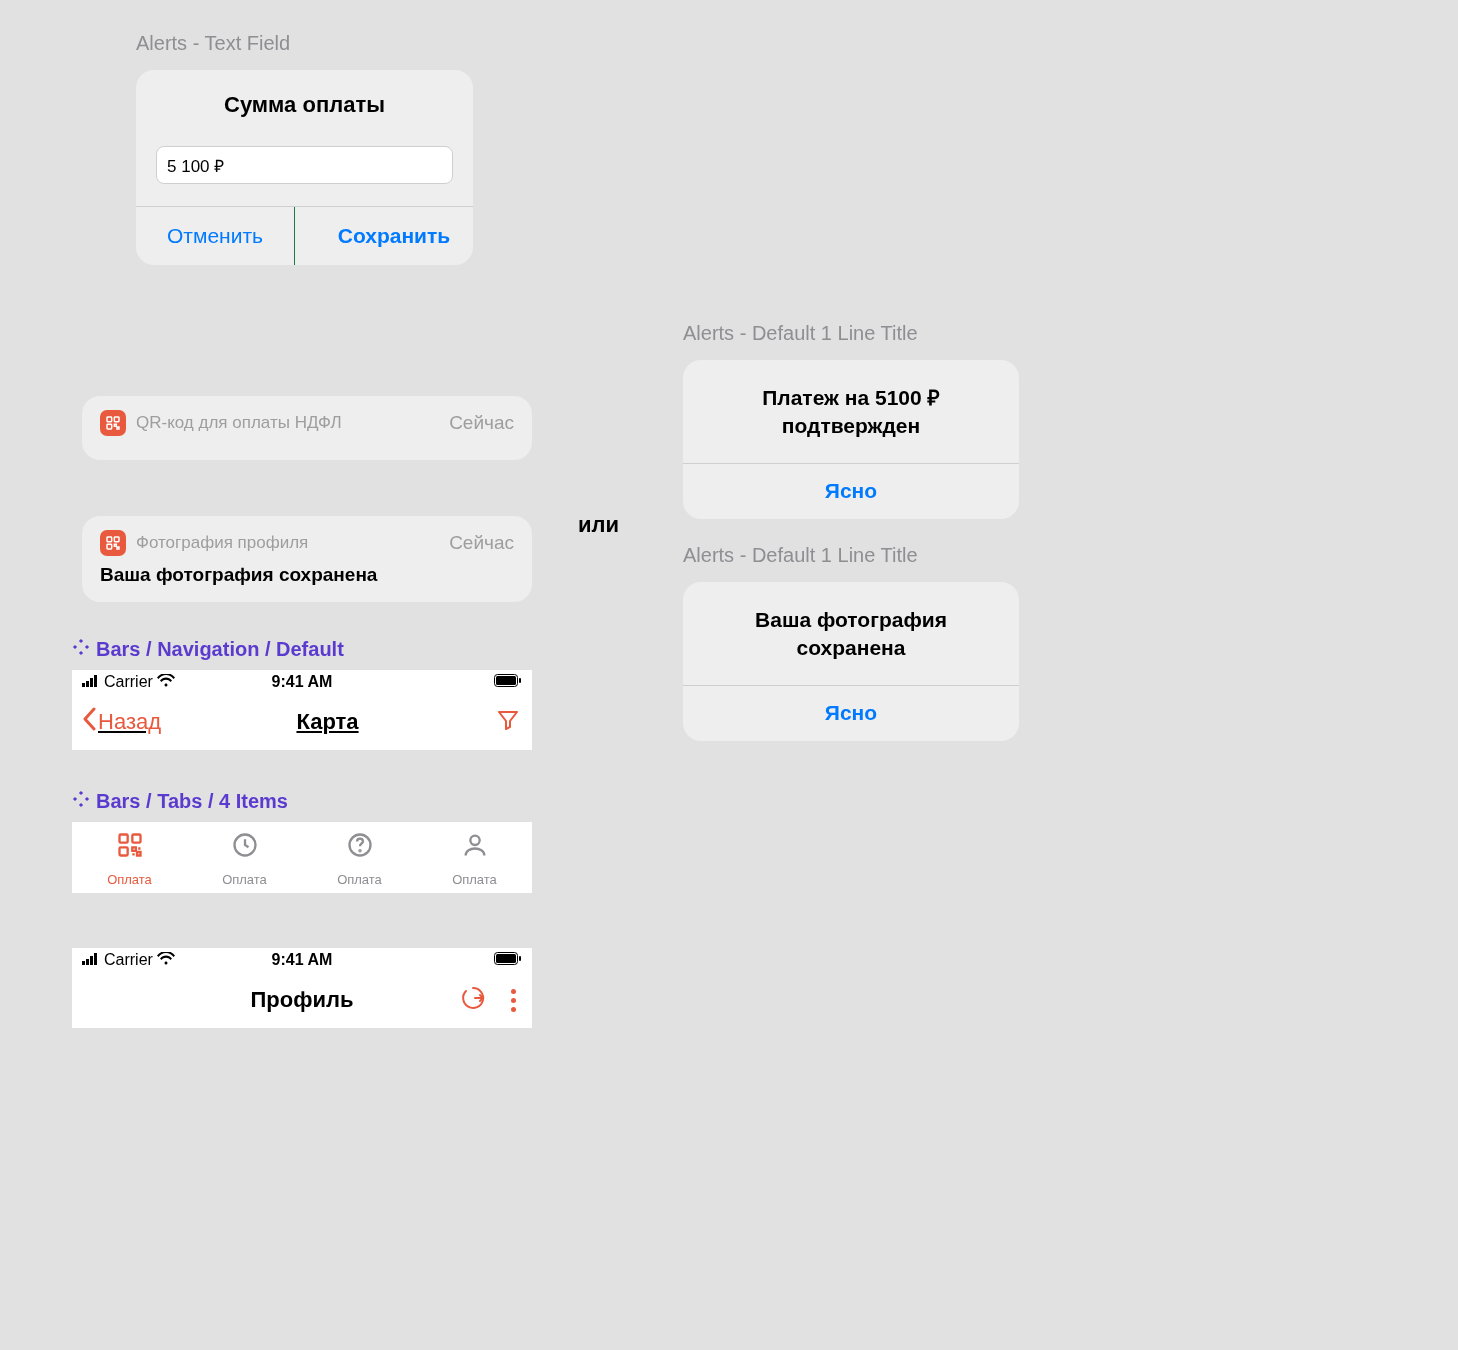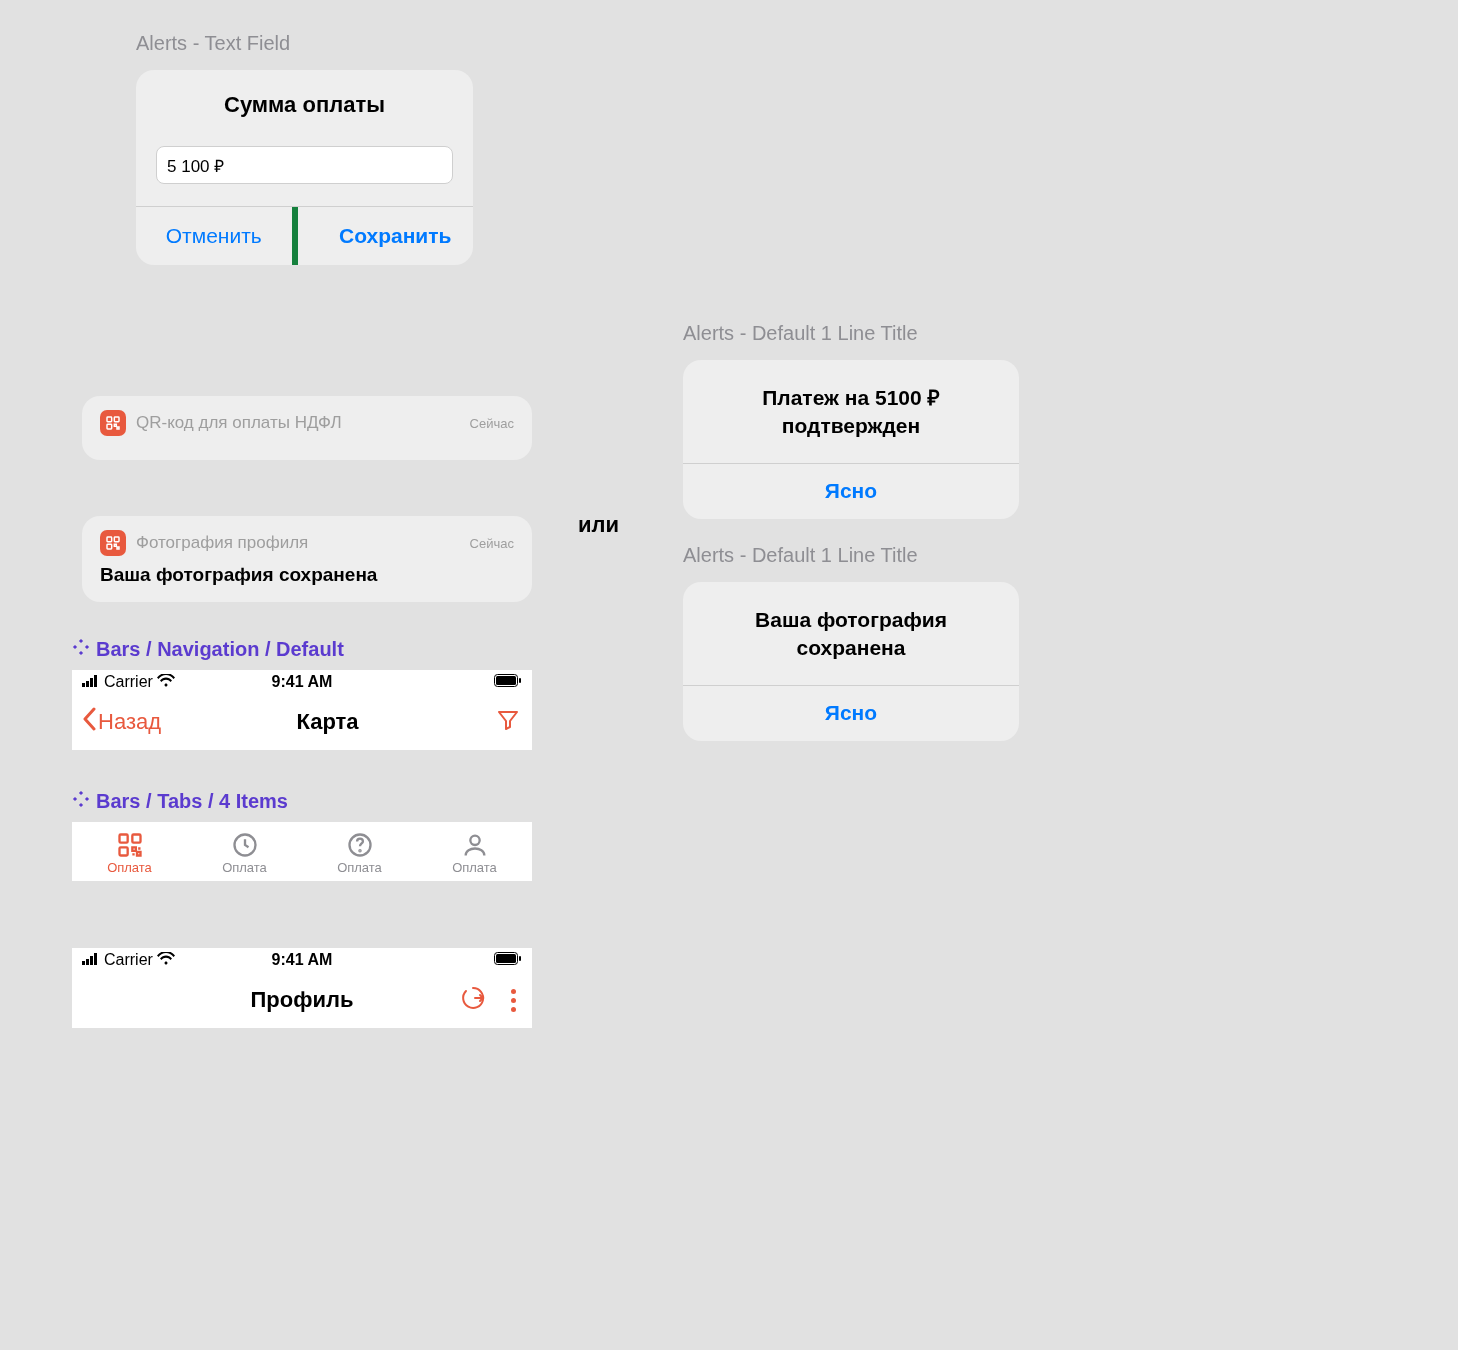--- a/index.html
+++ b/index.html
@@ -75,21 +75,21 @@
   .alert-btn {
     flex: 1;
     height: 58px;
     display: flex;
     align-items: center;
     justify-content: center;
     font-size: 21px;
     color: #007AFF;
     cursor: pointer;
   }
-  .alert-btn + .alert-btn { border-left: 6px solid #15803d; padding-left: 20px; }
+  .alert-btn + .alert-btn { border-left: 1px solid #15803d; padding-left: 20px; }
   .alert-btn.primary { font-weight: 600; }
 
   
   .notif-card {
     background: #EEEEEE;
     border-radius: 18px;
     width: 450px;
     padding: 14px 18px 16px 18px;
   }
   .notif-top {
@@ -106,21 +106,21 @@
     align-items: center;
     justify-content: center;
   }
   .notif-app {
     color: #9E9E9E;
     font-size: 17px;
     flex: 1;
   }
   .notif-time {
     color: #9E9E9E;
-    font-size: 13px;
+    font-size: 19px;
   }
   .notif-body {
     font-size: 19px;
     font-weight: 600;
     color: #000;
   }
 
   
   .simple-alert {
     background: #EEEEEE;
@@ -175,20 +175,21 @@
   }
   .status-left { display: flex; align-items: center; gap: 4px; }
   .status-center { font-weight: 600; position:absolute; left:50%; transform:translateX(-50%); }
   .statusbar-row { position: relative; width:100%; height:24px; display:flex; align-items:center; justify-content:space-between;}
   .navrow {
     height: 56px;
     display: flex;
     align-items: center;
     justify-content: space-between;
     padding: 0 10px;
+    text-decoration: underline;
   }
   .nav-left {
     display: flex;
     align-items: center;
     gap: 2px;
     color: #E8593E;
     font-size: 22px;
     cursor: pointer;
   }
   .nav-title {
@@ -207,21 +208,21 @@
     width: 460px;
     background: #fff;
     display: flex;
     padding: 8px 0 6px 0;
   }
   .tab {
     flex: 1;
     display: flex;
     flex-direction: column;
     align-items: center;
-    gap: 0;
+    gap: 12px;
     cursor: pointer;
   }
   .tab-icon { width: 30px; height: 30px; display:flex; align-items:center; justify-content:center; }
   .tab-label { font-size: 13px; color: #8E8E93; }
   .tab.active .tab-label { color: #E8593E; }
 
   
   .profilebar {
     width: 460px;
     background: #fff;

